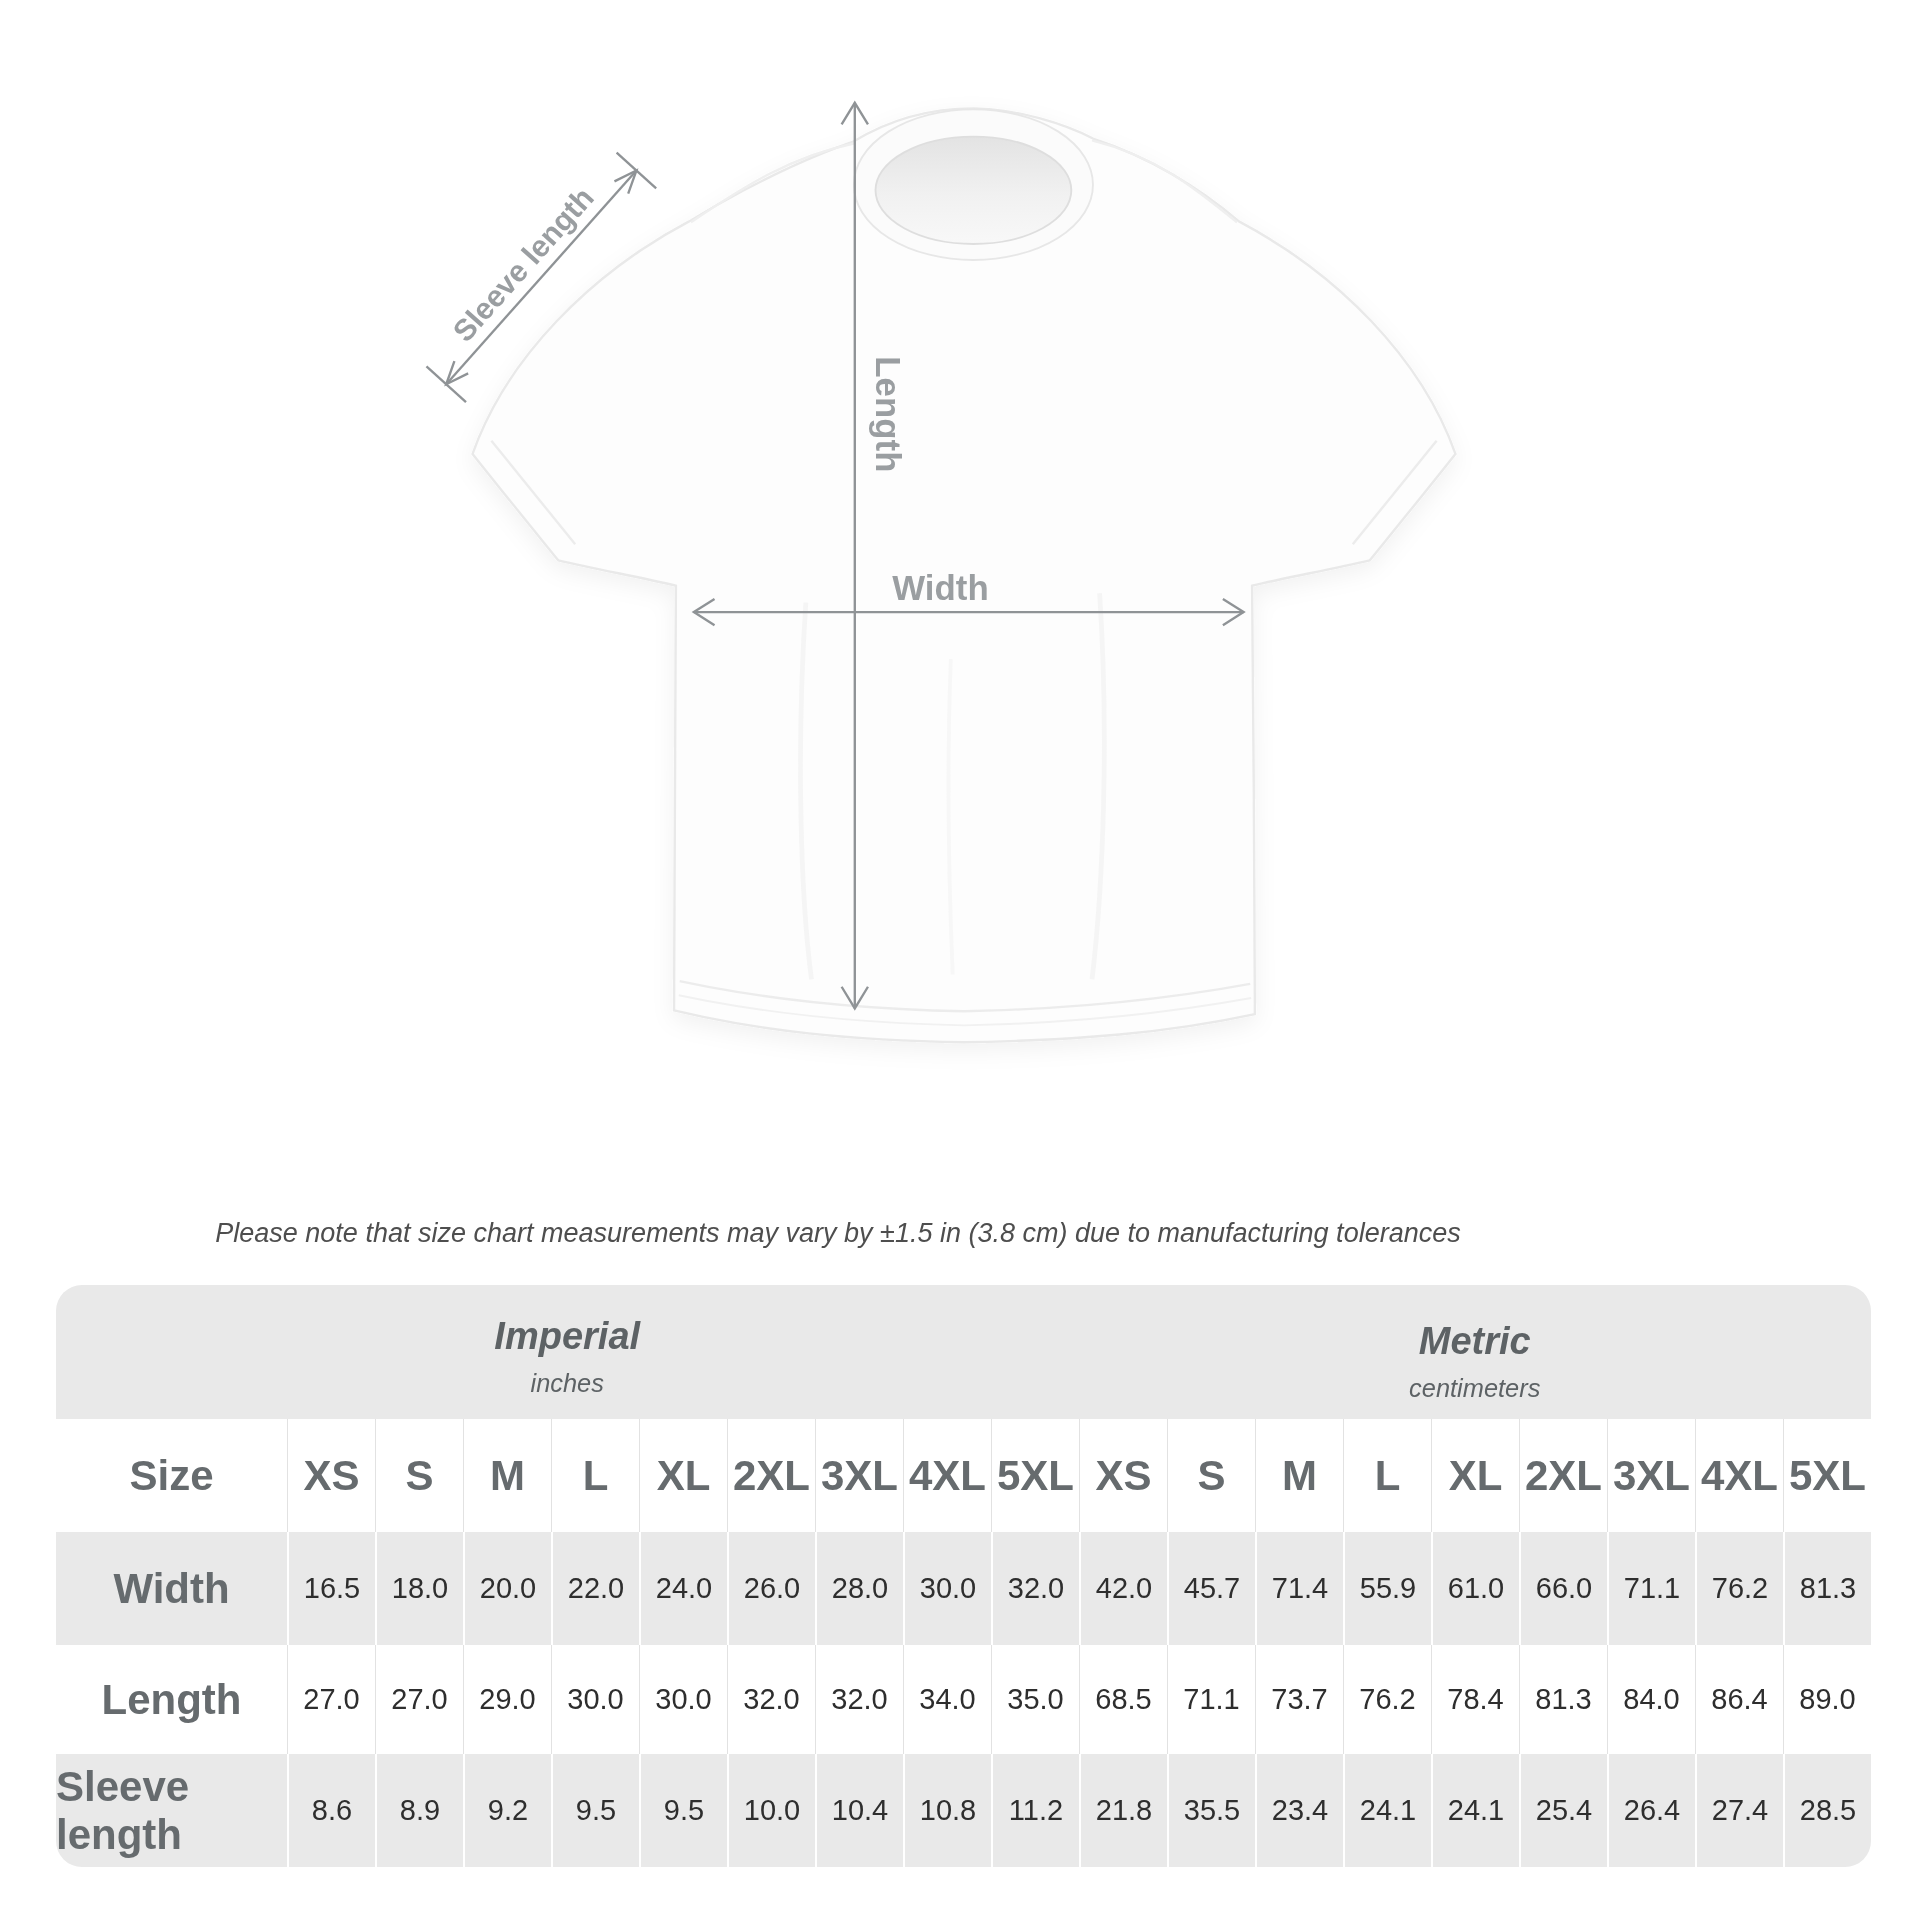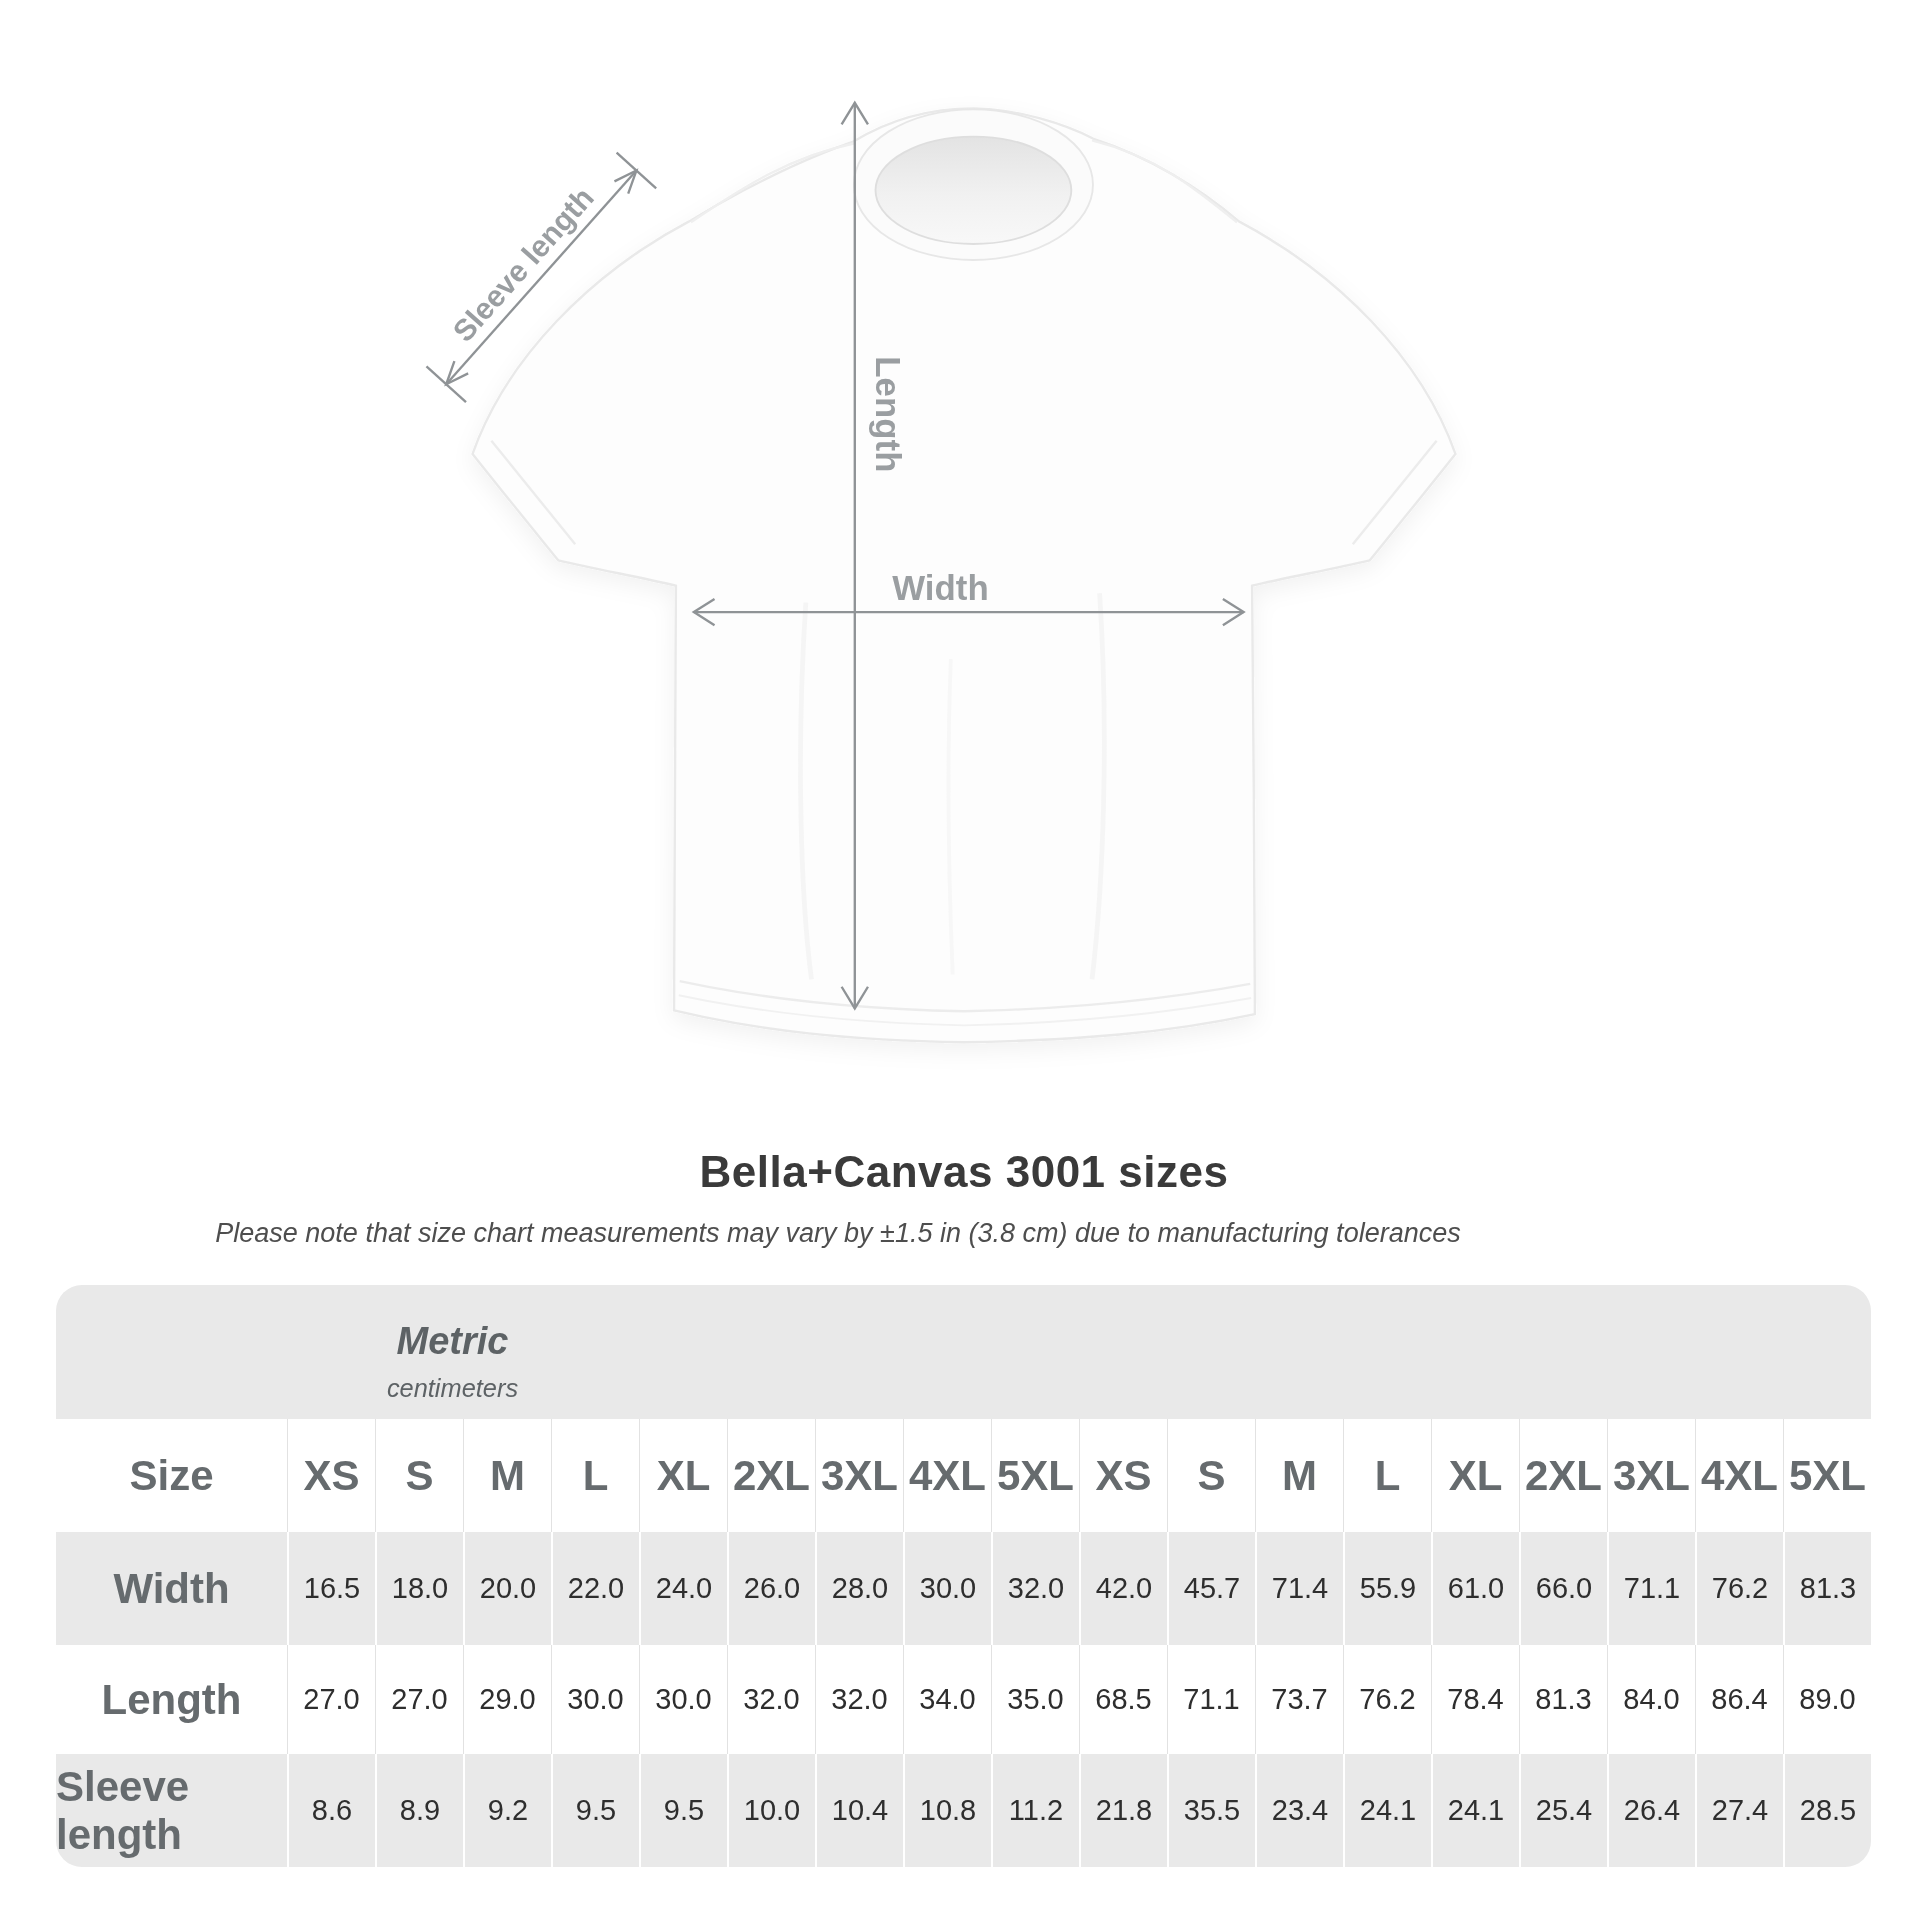--- a/index.html
+++ b/index.html
@@ -110,25 +110,28 @@
         <path d="M 655 162 L 697 200"></path>
         <path d="M 453 389 L 495 427"></path>
       </g>
     </g>
 
     <text class="dim-label" x="930" y="440" transform="rotate(90 930 440)" text-anchor="middle" font-size="37">Length</text>
     <text class="dim-label" x="999" y="637" text-anchor="middle" font-size="37">Width</text>
     <text class="dim-label" x="564" y="288" transform="rotate(-48.3 564 288)" text-anchor="middle" font-size="32">Sleeve length</text>
   </svg>
 
-  <h1 class="page-title">Bella+Canvas 3001 sizes</h1>
   <p class="page-subtitle">Please note that size chart measurements may vary by ±1.5 in (3.8 cm) due to manufacturing tolerances</p>
 
   <div class="size-table">
     <div class="band">
+      <div class="band-half imp">
+        <div class="band-title">Imperial</div>
+        <div class="band-unit">inches</div>
+      </div>
       <div class="band-half met">
         <div class="band-title">Metric</div>
         <div class="band-unit">centimeters</div>
       </div>
     </div>
     <div class="grid">
         <div class="cell r0 lbl">Size</div>
         <div class="cell r0 lbl sep-g">XS</div>
         <div class="cell r0 lbl sep-g">S</div>
         <div class="cell r0 lbl sep-g">M</div>

